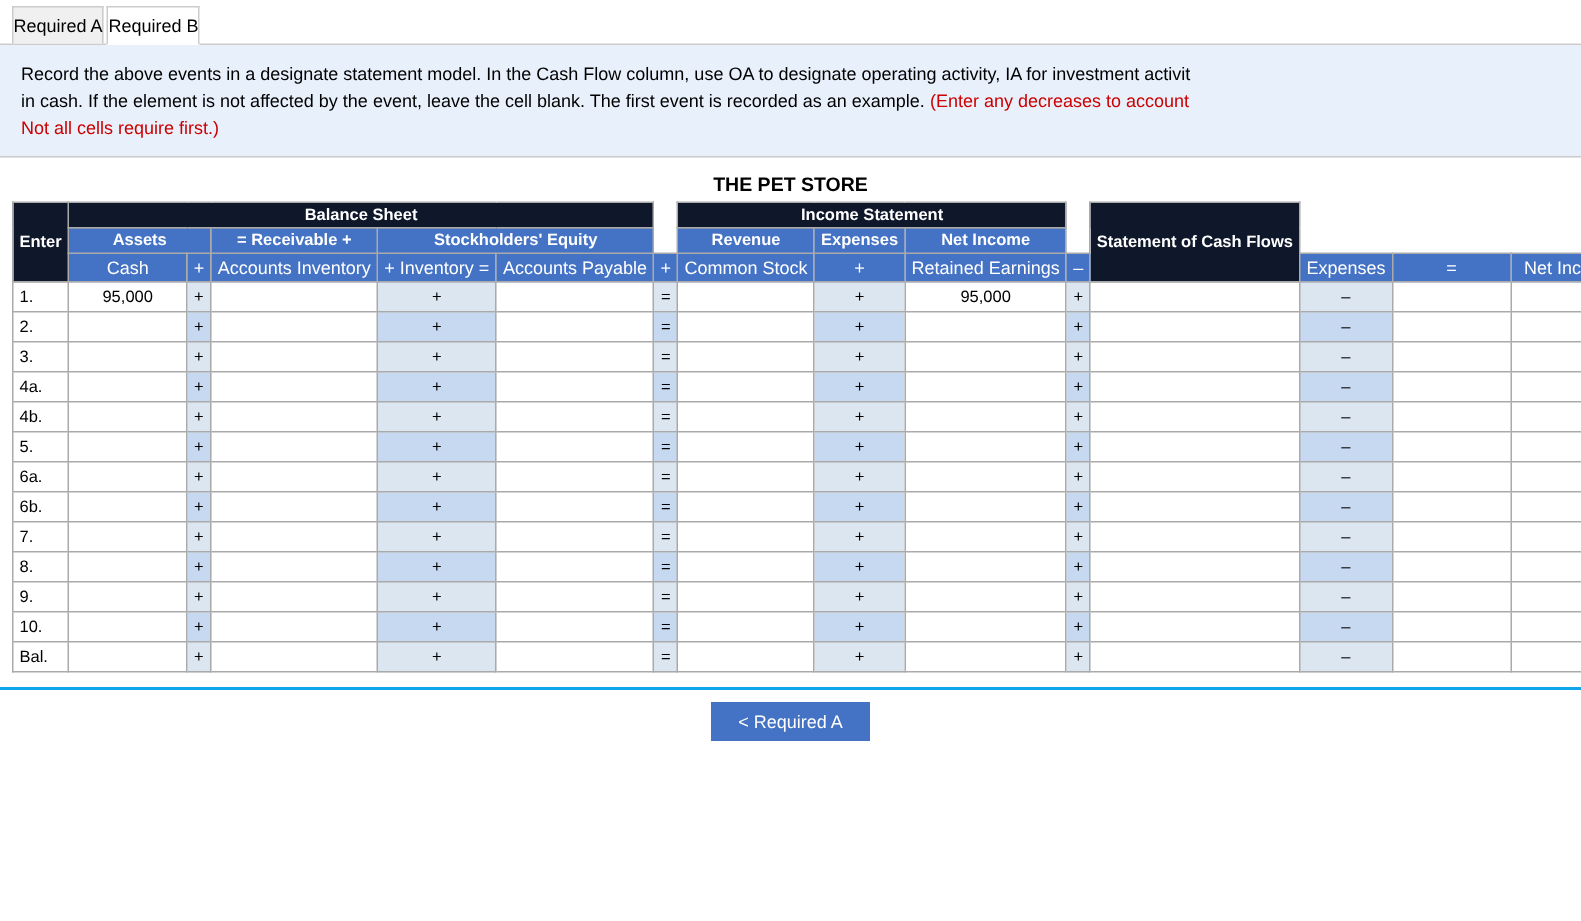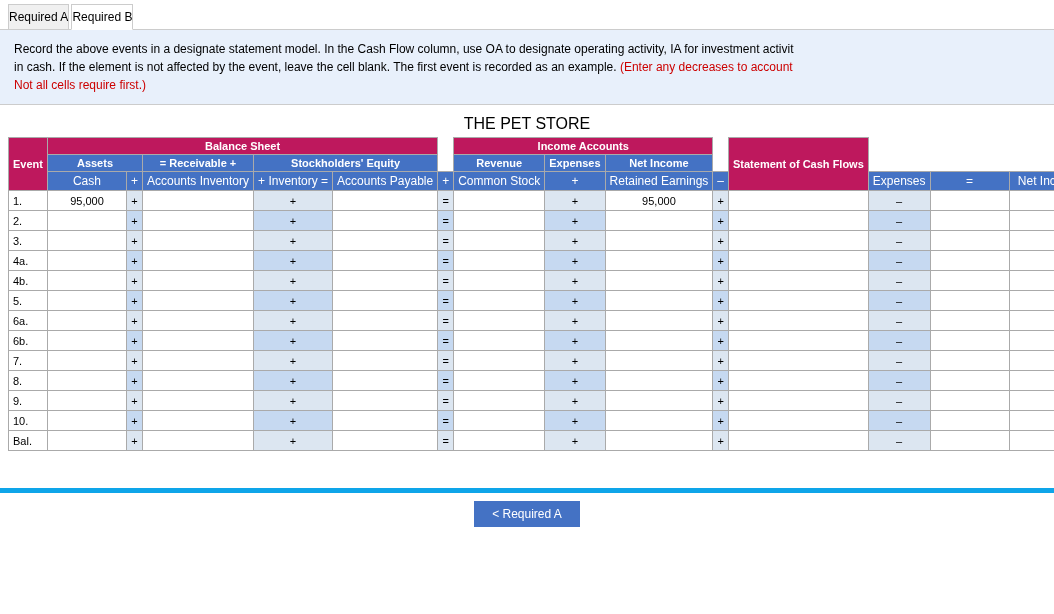--- a/index.html
+++ b/index.html
@@ -24,39 +24,39 @@
       border-bottom: 1px solid #ccc;
     }
     .instructions .highlight { color: #cc0000; }
 
     .table-container {
       padding: 10px 8px;
       overflow-x: auto;
     }
 
     .title-block { text-align: center; margin-bottom: 4px; }
-    .title-block .store-name { font-size: 16px; font-weight: normal; }
+    .title-block .store-name { font-size: 13px; font-weight: bold; }
     .title-block .subtitle { font-size: 12px; font-weight: bold; }
 
     table {
       border-collapse: collapse;
       font-size: 11px;
       width: 100%;
       min-width: 950px;
     }
 
     table td, table th {
       border: 1px solid #aaa;
       padding: 2px 4px;
       text-align: center;
       vertical-align: middle;
       white-space: nowrap;
     }
 
-    .header-row-1 th { background: #be185d; color: #fff; font-weight: bold; }
+    .header-row-1 th { background: #0f172a; color: #fff; font-weight: bold; }
     .header-row-2 th { background: #4472c4; color: #fff; font-weight: bold; }
     .header-row-3 th { background: #4472c4; color: #fff; font-weight: normal; font-size: 12px; }
 
     .data-row td { background: #dce6f1; height: 20px; }
     .data-row:nth-child(even) td { background: #c6d9f1; }
     .event-label { background: #fff !important; font-weight: normal; text-align: left; padding-left: 4px; }
 
     .input-cell { background: #fff !important; }
     input.cell-input {
       width: 70px;
@@ -65,23 +65,22 @@
       font-size: 11px;
       text-align: center;
       outline: none;
     }
 
     .footer-nav {
       display: flex;
       justify-content: center;
       gap: 12px;
       padding: 8px;
-      border-top: 5px solid #0ea5e9;
+      border-top: 2px solid #0ea5e9;
       background: #fff;
-      margin-top: 27px;
     }
     .nav-btn {
       background: #4472c4;
       color: #fff;
       border: none;
       padding: 6px 18px;
       font-size: 12px;
       cursor: pointer;
       display: flex;
       align-items: center;
@@ -105,24 +104,24 @@
 
 <div class="table-container">
   <div class="title-block">
     <div class="store-name">THE PET STORE</div>
   </div>
 
   <table>
 
     <thead>
       <tr class="header-row-1">
-        <th rowspan="3">Event</th>
+        <th rowspan="3">Enter</th>
         <th colspan="5">Balance Sheet</th>
         <th style="background:#fff;border:none;"></th>
-        <th colspan="3">Income Accounts</th>
+        <th colspan="3">Income Statement</th>
         <th style="background:#fff;border:none;"></th>
         <th rowspan="3">Statement of Cash Flows</th>
       </tr>
 
       <tr class="header-row-2">
         <th colspan="2">Assets</th>
         <th>= Receivable +</th>
         <th colspan="2">Stockholders' Equity</th>
         <th style="background:#fff;border:none;"></th>
         <th>Revenue</th>

